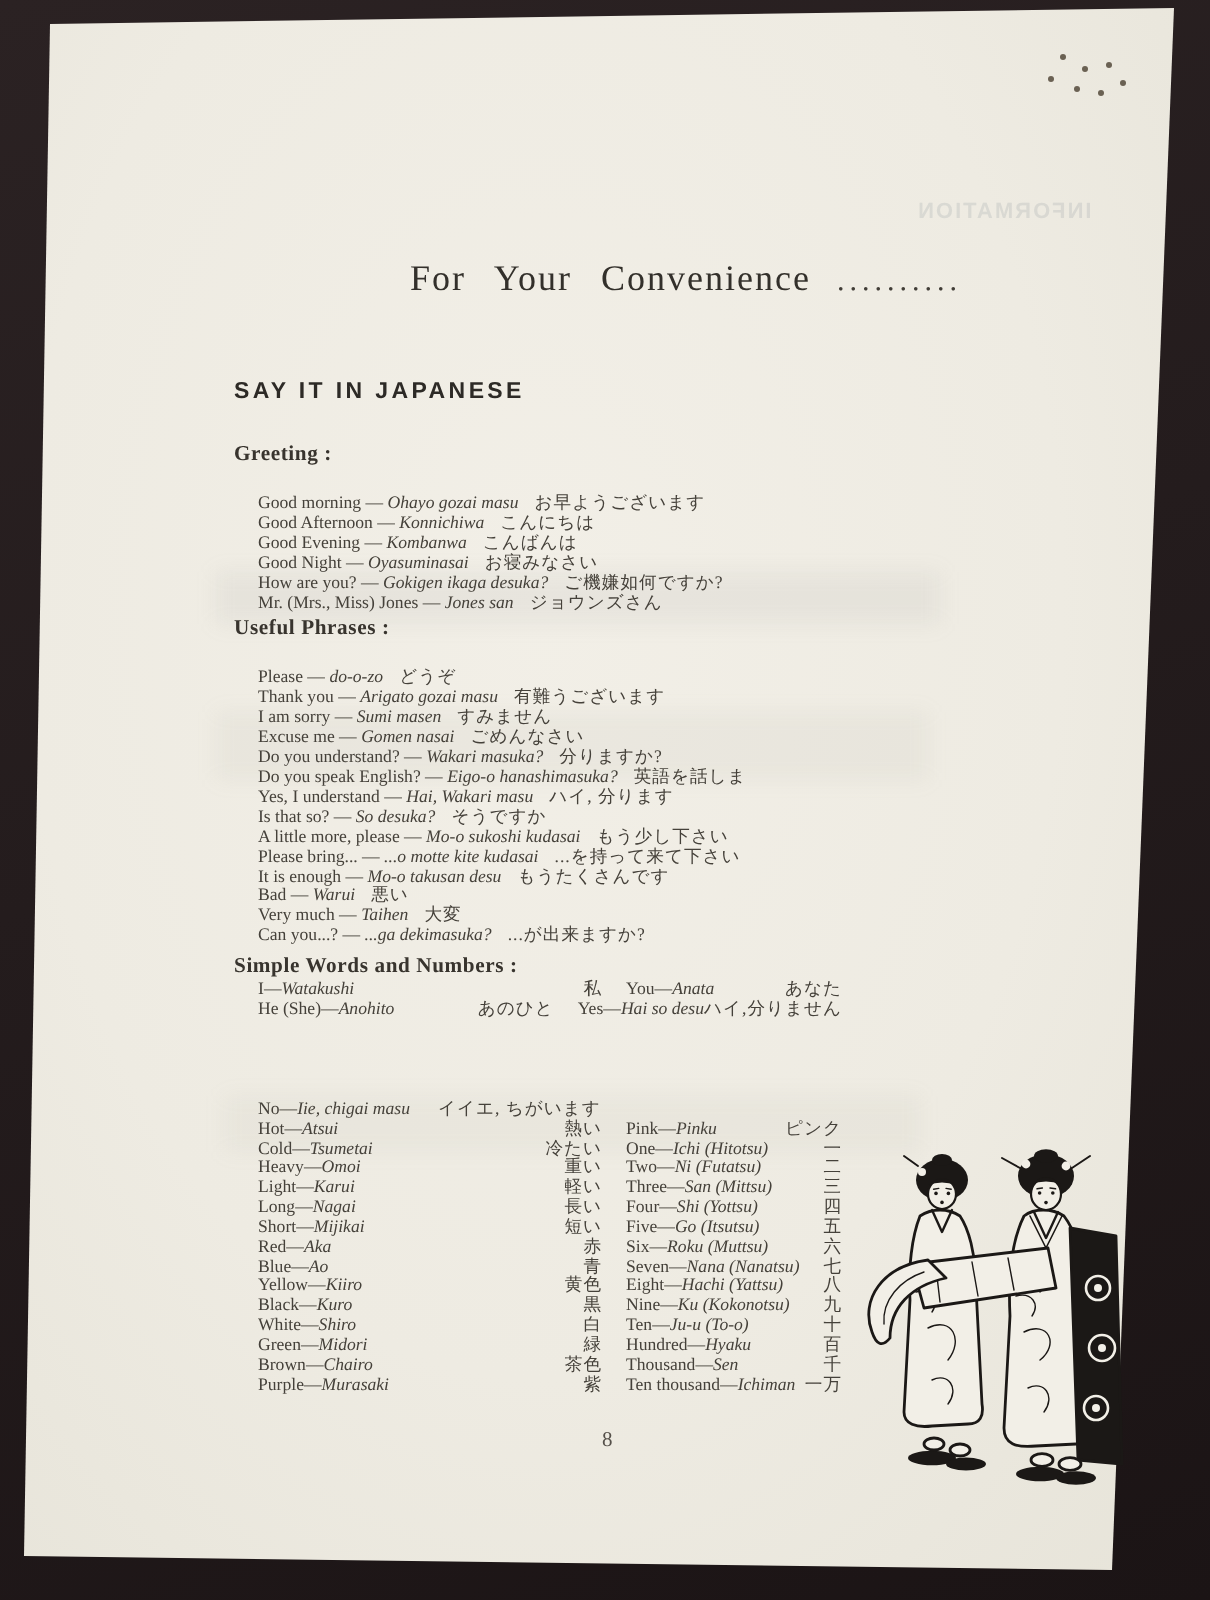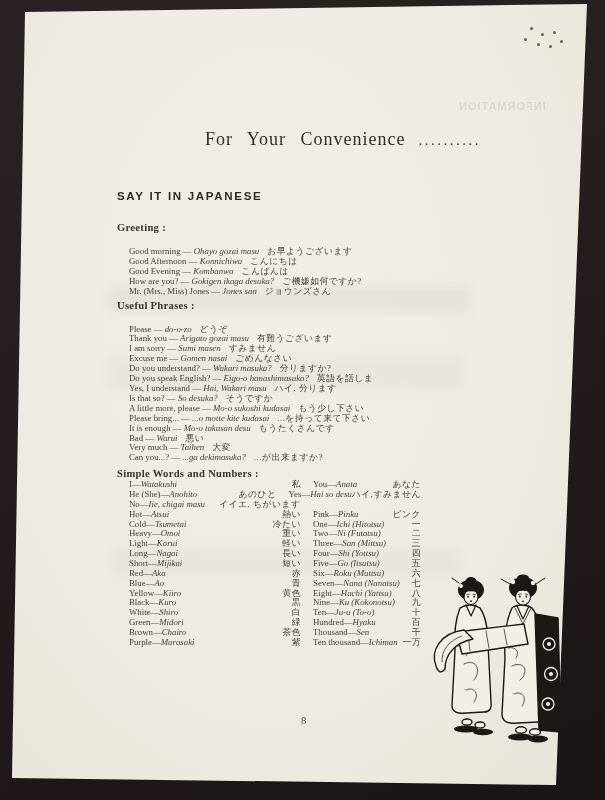--- a/index.html
+++ b/index.html
@@ -62,21 +62,21 @@
   .romaji{font-style:italic;}
   .jp{margin-left:8px;letter-spacing:.5px;}
   .cont-line{display:block;padding-left:14px;text-indent:0;line-height:9.9px;}
 
   
   .words{margin-left:12px;width:292px;}
   .word-row{display:flex;line-height:9.85px;white-space:nowrap;}
   .wcell-l{width:172px;display:flex;}
   .wcell-r{flex:1;display:flex;margin-left:12px;}
   .wcell-l .jp,.wcell-r .jp{margin-left:auto;}
-  .wcell-full{width:100%;display:flex;}
+  .wcell-full{width:100%;display:flex;margin-top:40px;}
   .wcell-full .jp{margin-left:14px;}
 
   .page-number{
     position:absolute;left:301px;top:715px;
     font-size:10.5px;color:#55504a;
   }
 
   .illustration{position:absolute;left:428px;top:572px;width:136px;height:176px;}
 
   .ink{fill:#1b1816;}
@@ -107,20 +107,21 @@
   </div>
 
   <div class="say-header">SAY IT IN JAPANESE</div>
 
   <div class="sections">
     <h3 class="sec-heading">Greeting :</h3>
     <ul class="plist">
         <li><span class="en">Good morning</span><span class="dash"> — </span><i class="romaji">Ohayo gozai masu</i><span class="jp">お早ようございます</span></li>
         <li><span class="en">Good Afternoon</span><span class="dash"> — </span><i class="romaji">Konnichiwa</i><span class="jp">こんにちは</span></li>
         <li><span class="en">Good Evening</span><span class="dash"> — </span><i class="romaji">Kombanwa</i><span class="jp">こんばんは</span></li>
+        <li><span class="en">Good Night</span><span class="dash"> — </span><i class="romaji">Oyasuminasai</i><span class="jp">お寝みなさい</span></li>
         <li><span class="en">How are you?</span><span class="dash"> — </span><i class="romaji">Gokigen ikaga desuka?</i><span class="jp">ご機嫌如何ですか?</span></li>
         <li><span class="en">Mr. (Mrs., Miss) Jones</span><span class="dash"> — </span><i class="romaji">Jones san</i><span class="jp">ジョウンズさん</span></li>
       </ul>
 
     <h3 class="sec-heading mt1">Useful Phrases :</h3>
     <ul class="plist">
         <li><span class="en">Please</span><span class="dash"> — </span><i class="romaji">do-o-zo</i><span class="jp">どうぞ</span></li>
         <li><span class="en">Thank you</span><span class="dash"> — </span><i class="romaji">Arigato gozai masu</i><span class="jp">有難うございます</span></li>
         <li><span class="en">I am sorry</span><span class="dash"> — </span><i class="romaji">Sumi masen</i><span class="jp">すみません</span></li>
         <li><span class="en">Excuse me</span><span class="dash"> — </span><i class="romaji">Gomen nasai</i><span class="jp">ごめんなさい</span></li>
@@ -156,21 +157,21 @@
           <span class="wcell-l">
             <span class="en">He (She)</span>
             <span class="dash"> — </span>
             <i class="romaji">Anohito</i>
             <span class="jp">あのひと</span>
           </span>
           <span class="wcell-r">
             <span class="en">Yes</span>
             <span class="dash"> — </span>
             <i class="romaji">Hai so desu</i>
-            <span class="jp">ハイ,すみません</span>
+            <span class="jp">ハイ,分りません</span>
           </span>
         </div>
         <div class="word-row">
           <span class="wcell-full">
             <span class="en">No</span>
             <span class="dash"> — </span>
             <i class="romaji">Iie, chigai masu</i>
             <span class="jp">イイエ, ちがいます</span>
           </span>
         </div>

